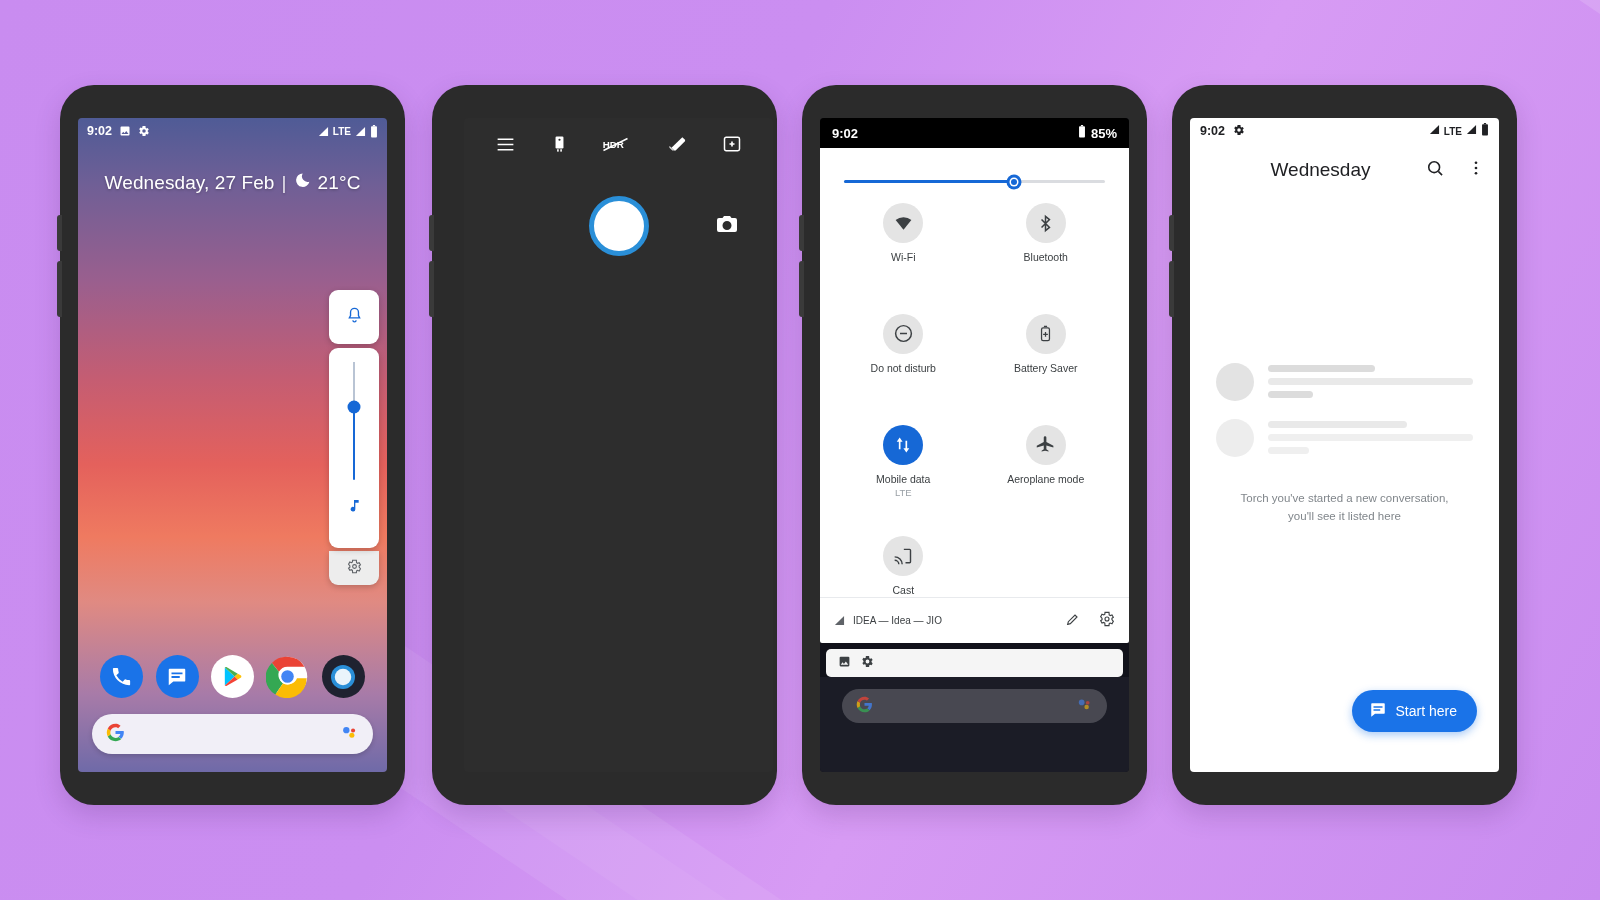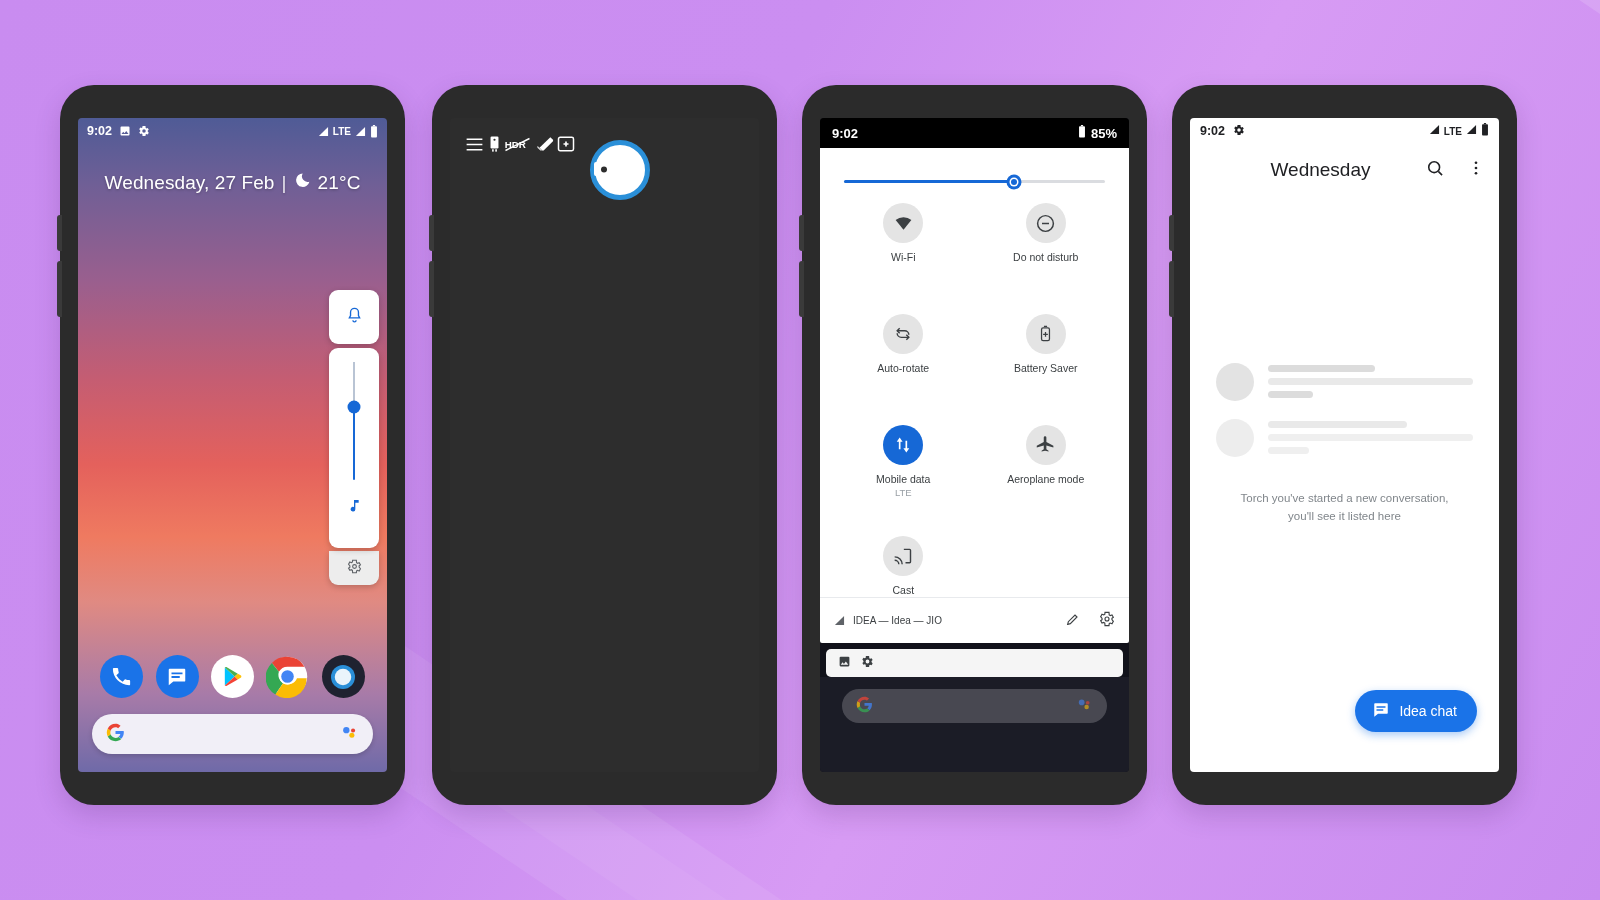--- a/index.html
+++ b/index.html
@@ -121,22 +121,22 @@
   .searchbar {
     position: absolute; left: 14px; right: 14px; bottom: 18px;
     height: 40px; background: #f1eff7; border-radius: 22px;
     display: flex; align-items: center; padding: 0 14px;
     box-shadow: 0 2px 5px rgba(0,0,0,.16);
   }
   .searchbar .assist { margin-left: auto; }
 
   
   #phone2 { left: 432px; top: 85px; width: 345px; height: 720px; }
-  #screen2 { left: 18px; top: 33px; width: 309px; height: 654px; border-radius: 4px;
-    background: #2d2d2d; display: flex; flex-direction: row; }
+  #screen2 { left: 32px; top: 33px; width: 309px; height: 654px; border-radius: 4px;
+    background: #2d2d2d; display: flex; flex-direction: column; }
   .cam-toolbar {
     height: 56px; display: flex; align-items: center;
     justify-content: space-around; padding: 0 14px;
     background: #2d2d2d;
   }
   .cam-view {
     flex: 1; background: #09090b; position: relative;
   }
   .cam-badge {
     position: absolute; left: 12px; bottom: 12px;
@@ -479,37 +479,34 @@
             <div class="qs-tile">
               <div class="qs-circle">
                 <svg width="21" height="21" viewBox="0 0 24 24" fill="#3c4043">
                   <path d="M12 19l9-11a14 14 0 0 0-18 0l9 11z"></path>
                 </svg>
               </div>
               <div class="qs-label">Wi-Fi</div>
             </div>
             <div class="qs-tile">
               <div class="qs-circle">
+                <svg width="19" height="19" viewBox="0 0 24 24" fill="none" stroke="#3c4043" stroke-width="1.9">
+                  <path d="M7 7l10 10-5 4V3l5 4L7 17"></path>
+                </svg>
+              </div>
+              <div class="qs-label">Bluetooth</div>
+            </div>
+            <div class="qs-tile">
+              <div class="qs-circle">
                 <svg width="21" height="21" viewBox="0 0 24 24" fill="none" stroke="#3c4043" stroke-width="1.7">
                   <circle cx="12" cy="12" r="9"></circle>
                   <path d="M8 12h8"></path>
                 </svg>
               </div>
               <div class="qs-label">Do not disturb</div>
-            </div>
-            <div class="qs-tile">
-              <div class="qs-circle">
-                <svg width="20" height="20" viewBox="0 0 24 24" fill="none" stroke="#3c4043" stroke-width="1.7">
-                  <path d="M8 5L5 8l3 3"></path>
-                  <path d="M5 8h9a5 5 0 0 1 5 5"></path>
-                  <path d="M16 19l3-3-3-3"></path>
-                  <path d="M19 16h-9a5 5 0 0 1-5-5"></path>
-                </svg>
-              </div>
-              <div class="qs-label">Auto-rotate</div>
             </div>
             <div class="qs-tile">
               <div class="qs-circle">
                 <svg width="19" height="19" viewBox="0 0 24 24" fill="none" stroke="#3c4043" stroke-width="1.6">
                   <rect x="7" y="5" width="10" height="16" rx="2"></rect>
                   <path d="M10 3h4"></path>
                   <path d="M12 10v6M9 13h6"></path>
                 </svg>
               </div>
               <div class="qs-label">Battery Saver</div>
@@ -674,19 +671,19 @@
           <div>you'll see it listed here</div>
         </div>
       </div>
 
       <div class="fab">
         <span>
           <svg width="18" height="18" viewBox="0 0 24 24" fill="#fff">
               <path d="M4 3h16a1 1 0 0 1 1 1v12a1 1 0 0 1-1 1H8l-5 4V4a1 1 0 0 1 1-1zm2 4v2h12V7H6zm0 4v2h9v-2H6z"></path>
             </svg>
         </span>
-        <span>Idea chat</span>
+        <span>Start here</span>
       </div>
 
     </div>
   </div>
 
 </div>
 
 </body></html>

